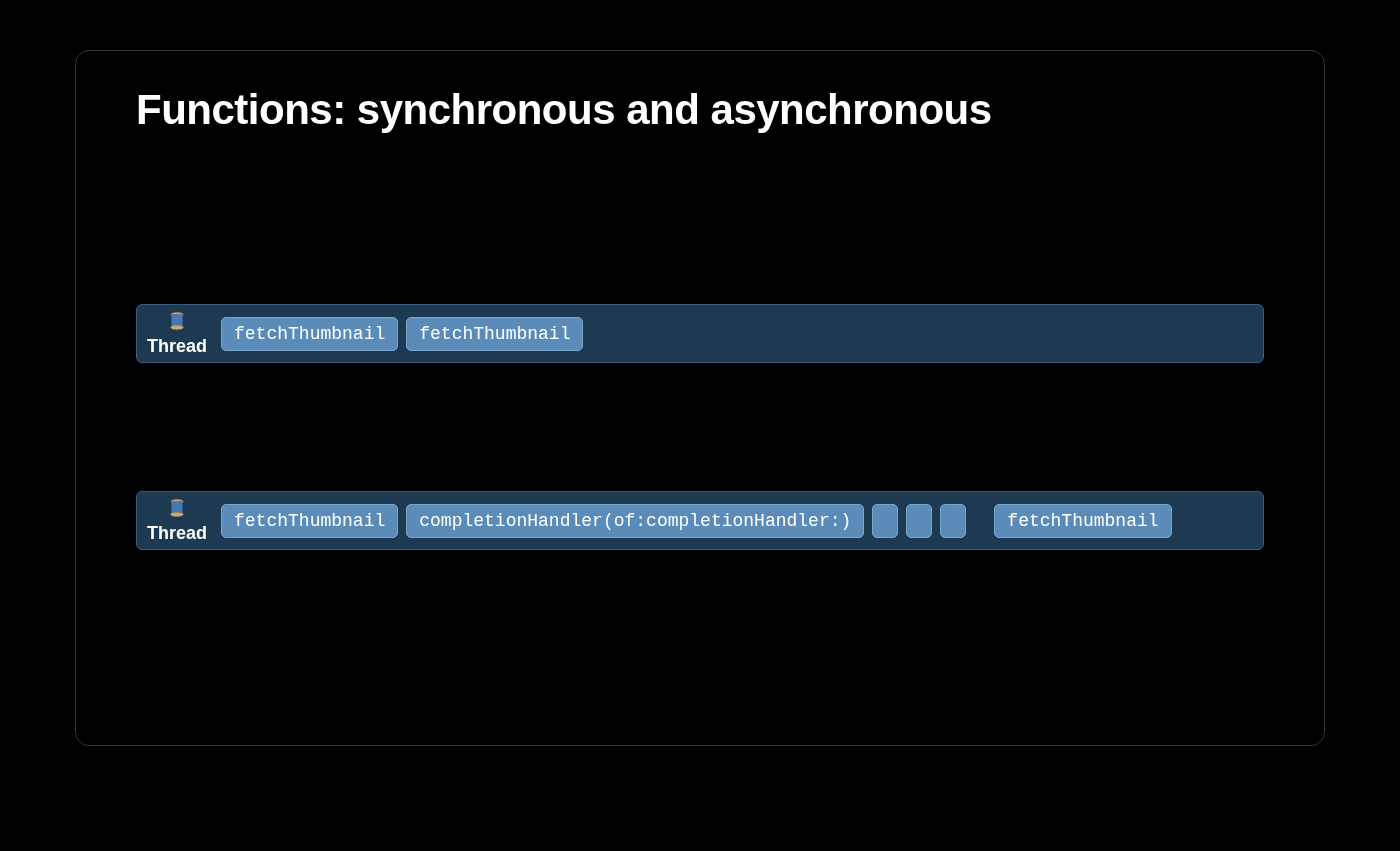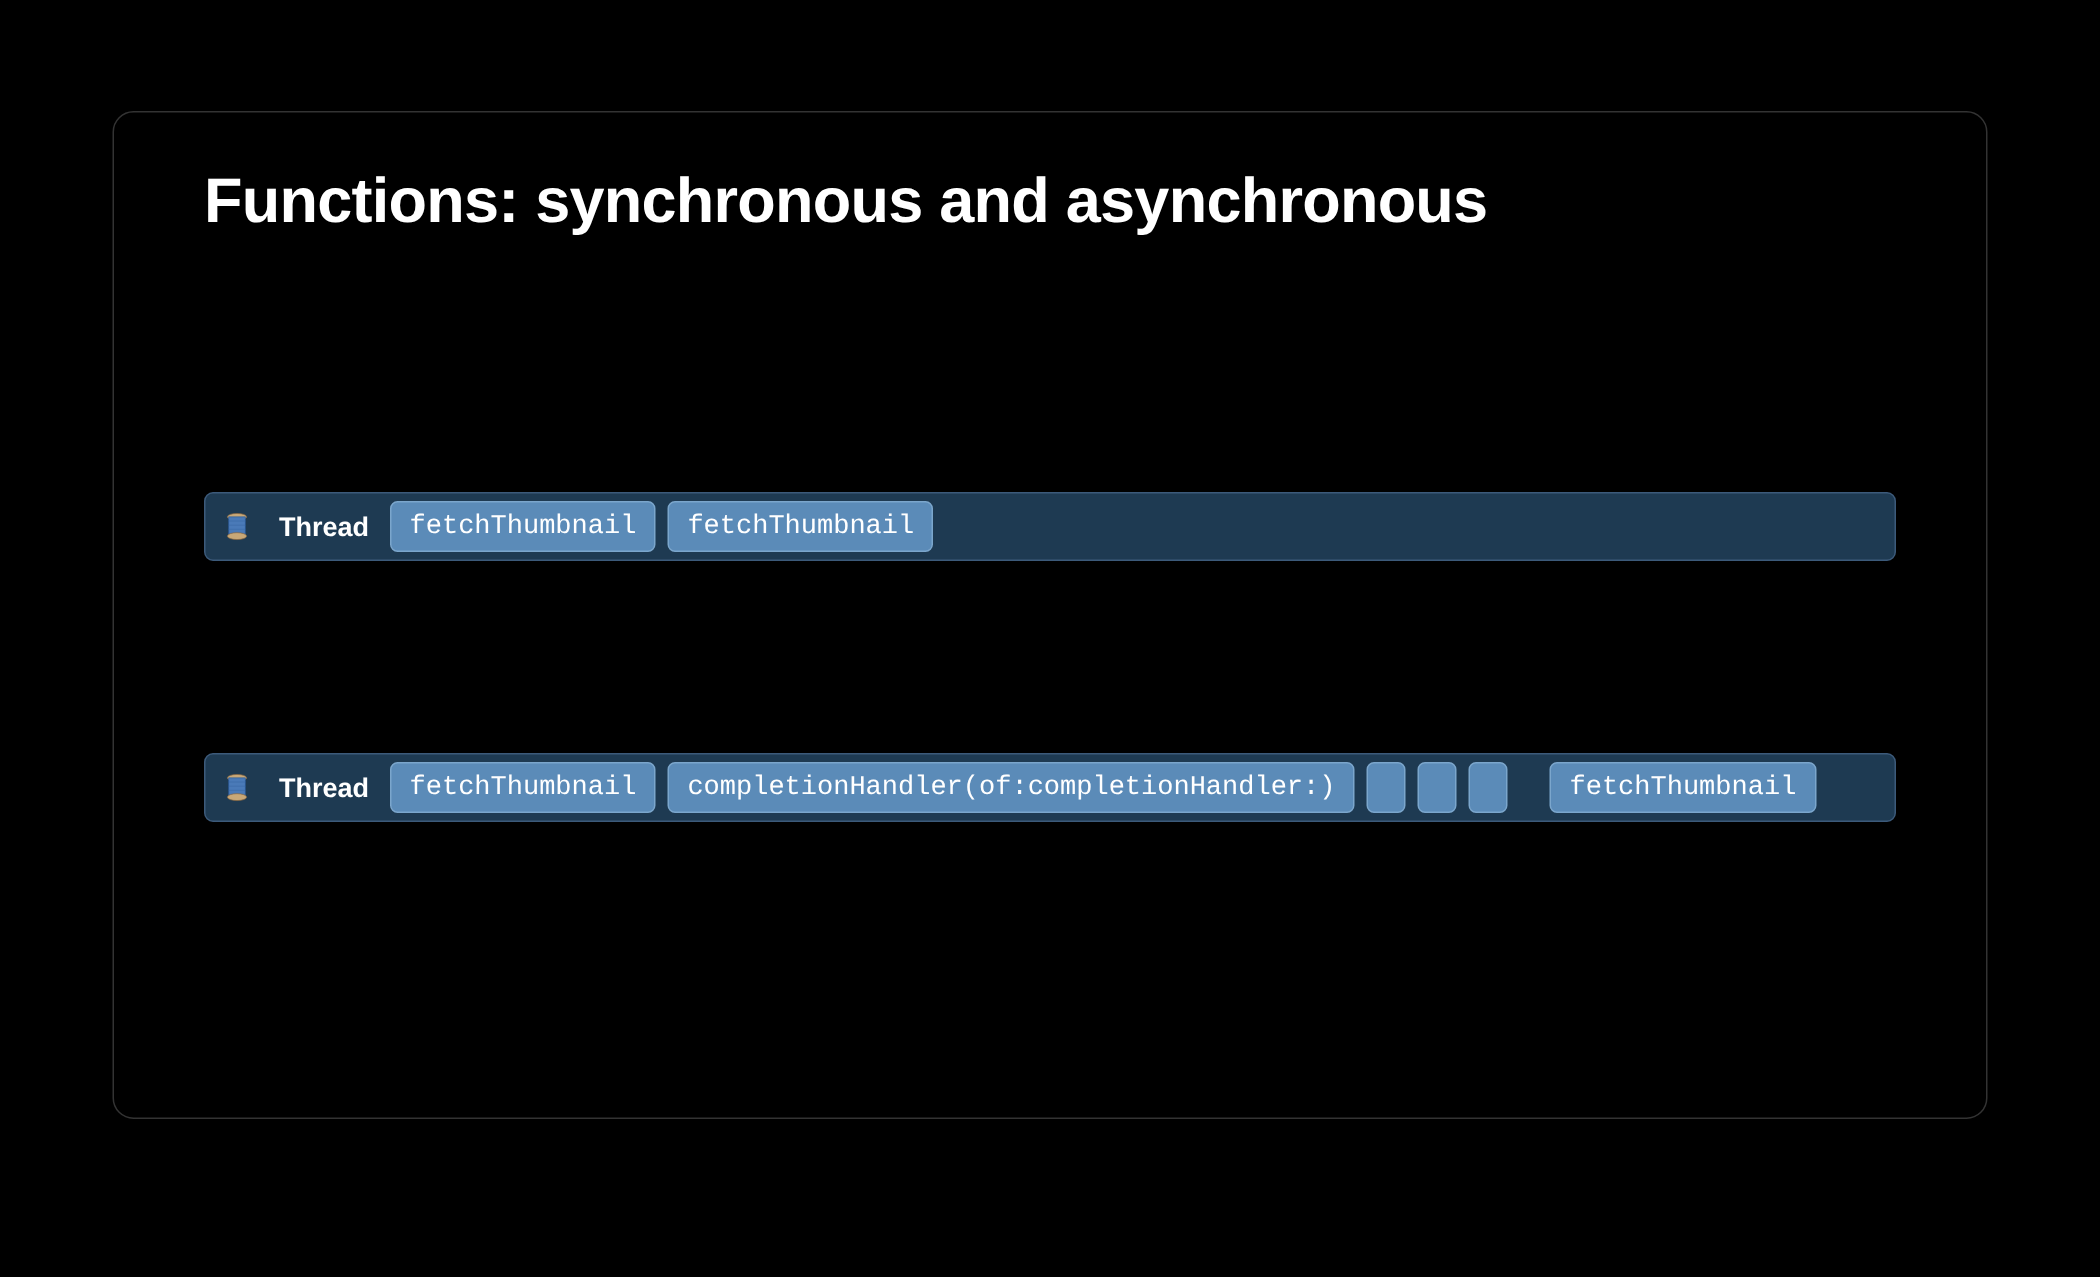--- a/index.html
+++ b/index.html
@@ -19,21 +19,20 @@
     
     .slide-frame {
       position: absolute;
       top: 50px;
       left: 75px;
       right: 75px;
       bottom: 105px;
       border: 1px solid #333333;
       border-radius: 14px;
       padding: 35px 60px;
-      margin-top: 24px;
     }
     
     .title {
       color: #ffffff;
       font-size: 42px;
       font-weight: 700;
       letter-spacing: -0.5px;
       margin-bottom: 170px;
     }
     
@@ -44,23 +43,24 @@
       display: flex;
       align-items: center;
       padding: 5px 6px;
       gap: 8px;
       margin-bottom: 128px;
     }
     
     .thread-label {
       display: flex;
       align-items: center;
-      gap: 17px;
+      gap: 4px;
       padding-left: 4px;
       padding-right: 6px;
+      flex-direction: column;
     }
     
     .thread-icon {
       width: 22px;
       height: 22px;
       display: flex;
       align-items: center;
       justify-content: center;
     }
     

